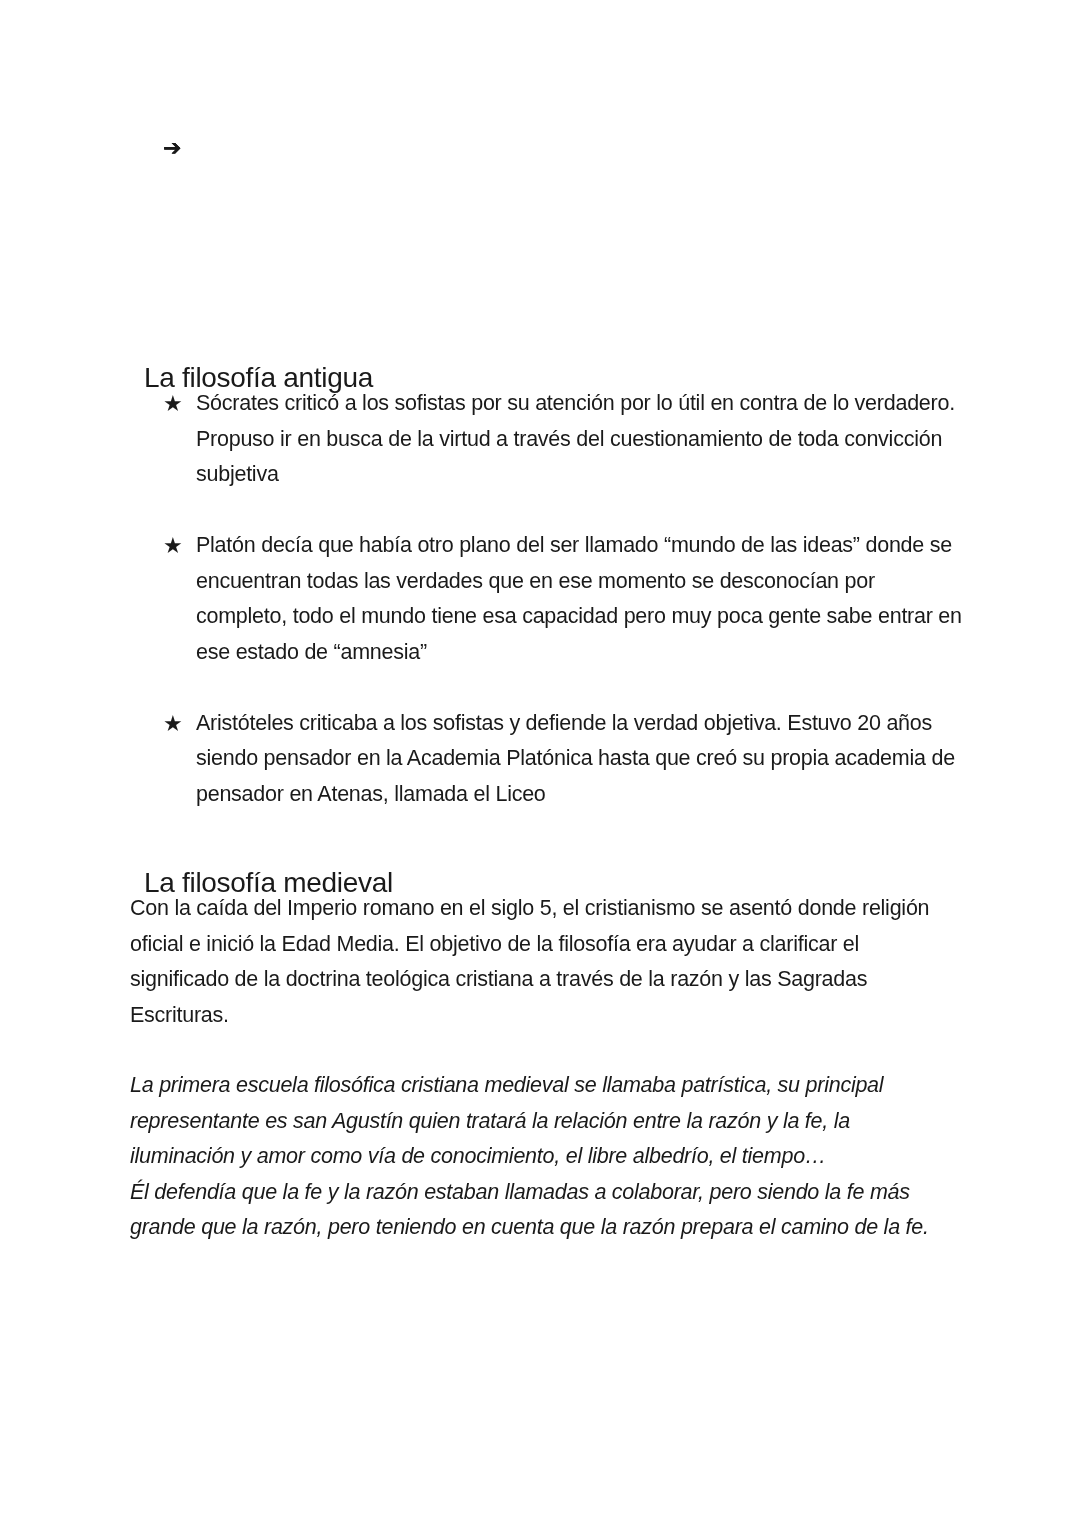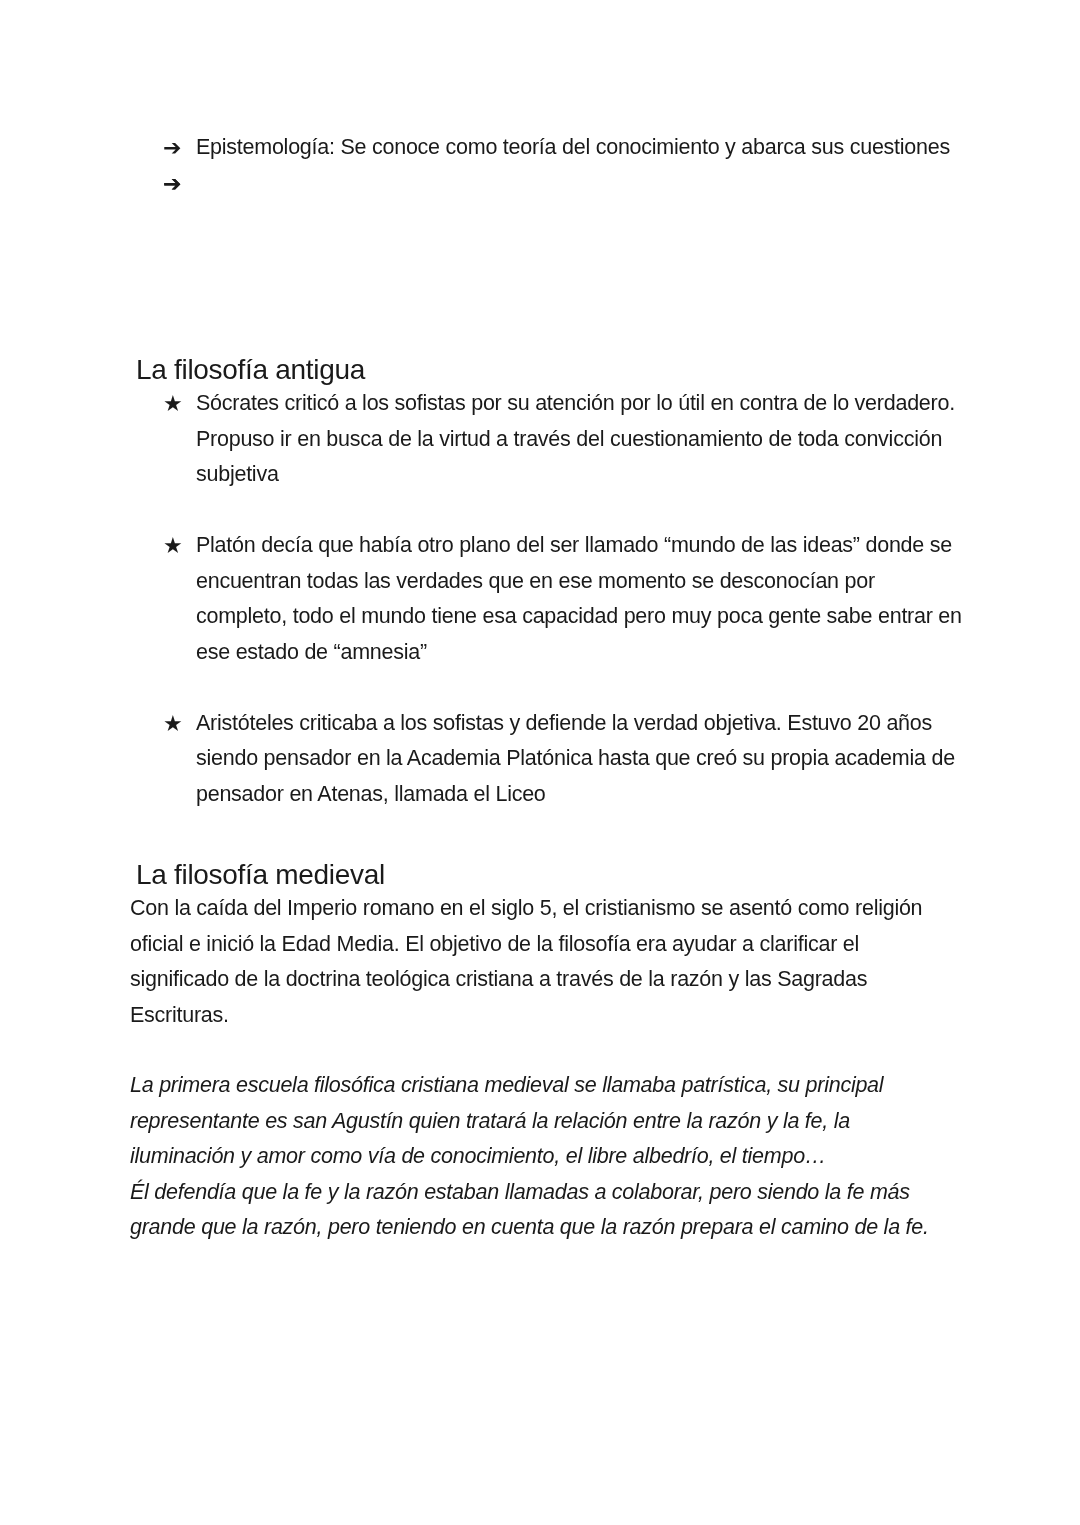--- a/index.html
+++ b/index.html
@@ -45,21 +45,21 @@
       font-size: 22px;
       line-height: 35.5px;
     }
     .arrow-list { top: 130px; }
     .star-list { top: 386px; }
     .star-list li { margin-bottom: 35.5px; }
     .star-list li:last-child { margin-bottom: 0; }
     h2 {
       position: absolute;
       left: 130px;
-      margin: 6px;
+      margin: 14px;
       font-weight: normal;
       font-size: 28px;
       line-height: 36px;
       letter-spacing: -0.3px;
     }
     #h-antigua { top: 346px; }
     #h-medieval { top: 851px; }
     .para {
       position: absolute;
       left: 130px;
@@ -74,21 +74,20 @@
     #p2 { top: 1068px; font-style: italic; }
   </style>
 </head>
 <body>
 
 <div class="page">
 
   <ul class="list arrow-list">
     <li>
       <span class="bullet">➔</span>
-      <span>Epistemología: Se conoce como teoría del conocimiento y abarca sus cuestiones</span>
     </li>
     <li>
       <span class="bullet">➔</span>
     </li>
     <li>
       <span class="bullet">➔</span>
     </li>
   </ul>
 
   <h2 id="h-antigua">La filosofía antigua</h2>
@@ -103,17 +102,17 @@
       <span>Platón decía que había otro plano del ser llamado “mundo de las ideas” donde se encuentran todas las verdades que en ese momento se desconocían por completo, todo el mundo tiene esa capacidad pero muy poca gente sabe entrar en ese estado de “amnesia”</span>
     </li>
     <li>
       <span class="bullet">★</span>
       <span>Aristóteles criticaba a los sofistas y defiende la verdad objetiva. Estuvo 20 años siendo pensador en la Academia Platónica hasta que creó su propia academia de pensador en Atenas, llamada el Liceo</span>
     </li>
   </ul>
 
   <h2 id="h-medieval">La filosofía medieval</h2>
 
-  <p id="p1" class="para">Con la caída del Imperio romano en el siglo 5, el cristianismo se asentó como religión oficial e inició la Edad Media. El objetivo de la filosofía era ayudar a clarificar el significado de la doctrina teológica cristiana a través de la razón y las Sagradas Escrituras.</p>
+  <p id="p1" class="para">Con la caída del Imperio romano en el siglo 5, el cristianismo se asentó donde religión oficial e inició la Edad Media. El objetivo de la filosofía era ayudar a clarificar el significado de la doctrina teológica cristiana a través de la razón y las Sagradas Escrituras.</p>
   <p id="p2" class="para">La primera escuela filosófica cristiana medieval se llamaba patrística, su principal representante es san Agustín quien tratará la relación entre la razón y la fe, la iluminación y amor como vía de conocimiento, el libre albedrío, el tiempo…
 Él defendía que la fe y la razón estaban llamadas a colaborar, pero siendo la fe más grande que la razón, pero teniendo en cuenta que la razón prepara el camino de la fe.</p>
 
 </div>
 
 </body></html>

